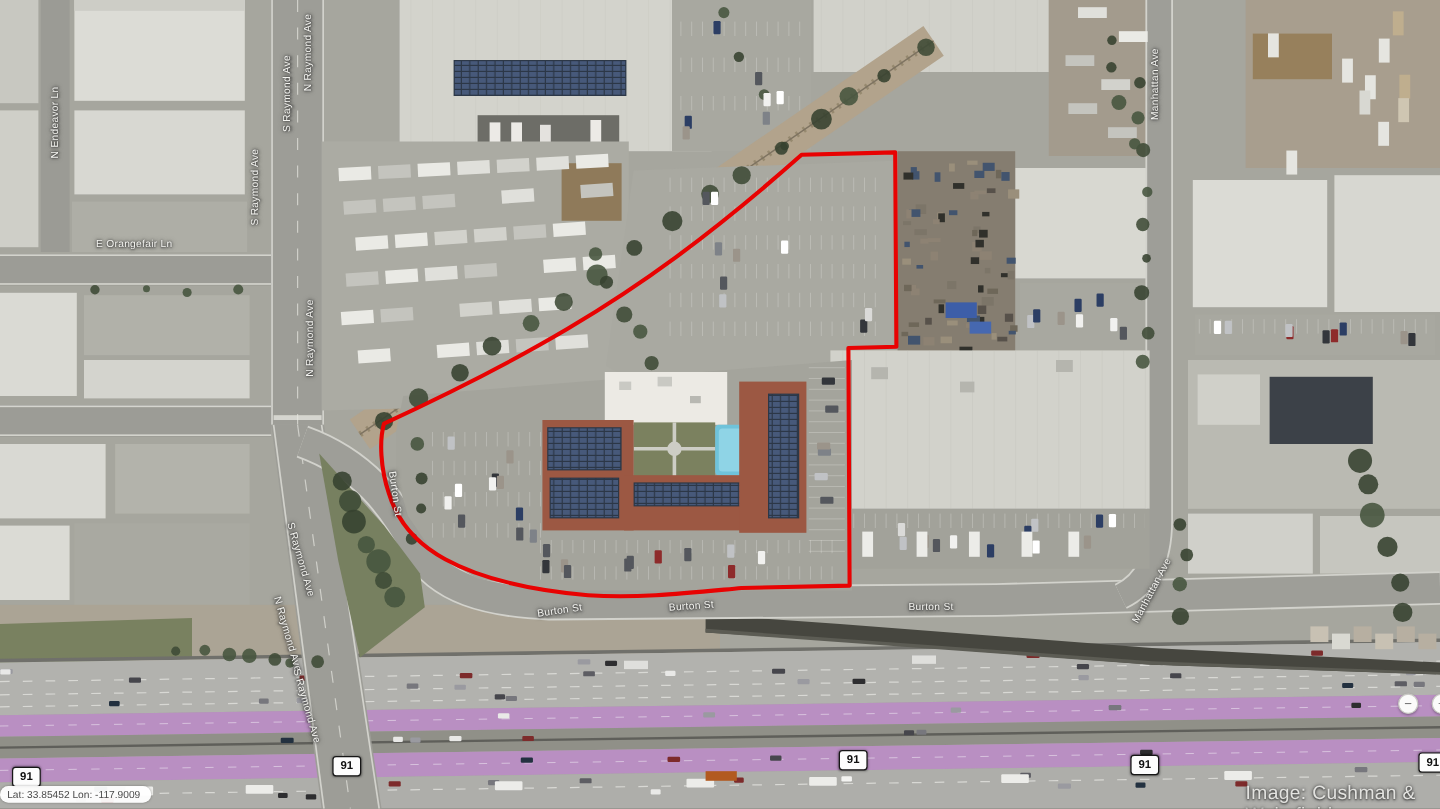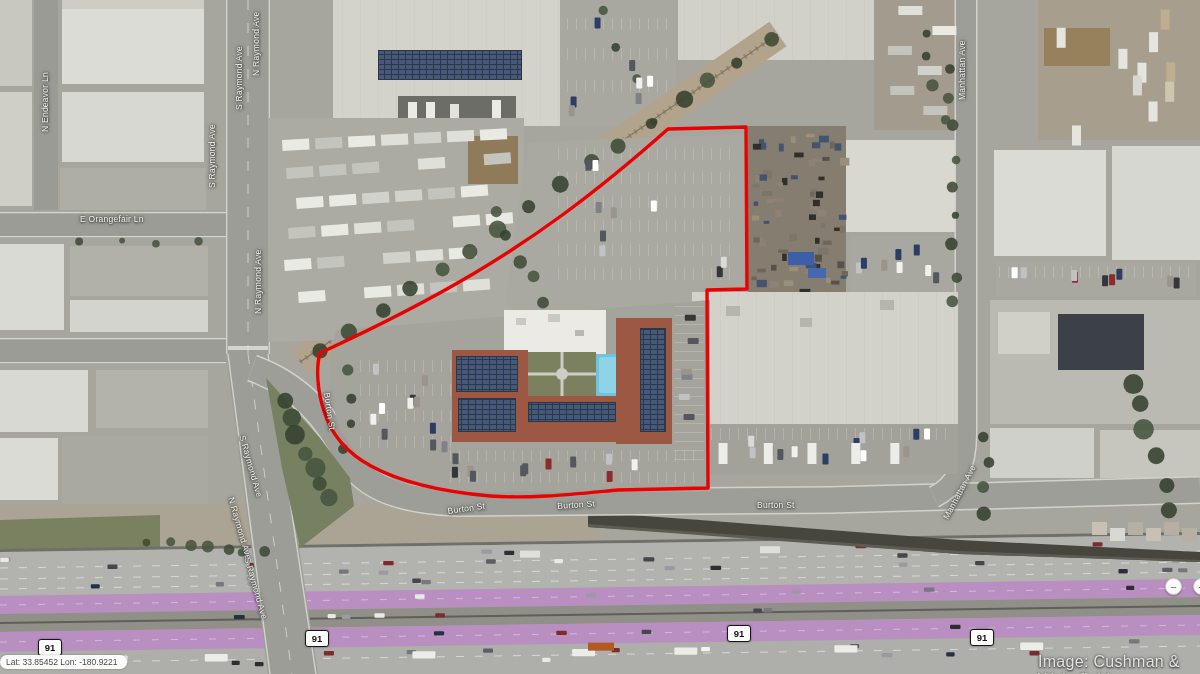--- a/index.html
+++ b/index.html
@@ -4,21 +4,21 @@
 <style>
   html,body{margin:0;padding:0;background:#222;}
   #viewport{position:relative;width:1200px;height:674px;overflow:hidden;
     font-family:"Liberation Sans",sans-serif;background:#a6a69e;}
   svg{position:absolute;left:0;top:0;}
   .lbl{position:absolute;font-size:8.5px;color:#f5f5f1;letter-spacing:.25px;white-space:nowrap;
     transform-origin:0 0;font-weight:400;
     text-shadow:0 0 2px rgba(55,55,55,.95),0 1px 2px rgba(55,55,55,.85),0 0 4px rgba(55,55,55,.6);}
   .shield{position:absolute;width:24px;height:17px;background:#fdfdfd;border:1.6px solid #161616;
     border-radius:3px;display:flex;align-items:center;justify-content:center;
-    font-size:9.5px;font-weight:bold;color:#111;box-shadow:0 0 2px rgba(0,0,0,.45);box-sizing:border-box;margin-left:28px;}
+    font-size:9.5px;font-weight:bold;color:#111;box-shadow:0 0 2px rgba(0,0,0,.45);box-sizing:border-box;}
   .coord-pill{position:absolute;left:0;top:655px;background:rgba(255,255,255,.95);color:#4a4a4a;
     font-size:8.5px;padding:2px 9px 2px 6px;border-radius:9px;box-shadow:0 0 2px rgba(0,0,0,.35);}
   .attribution{position:absolute;left:1038px;top:653px;font-size:16px;color:#e3e3e0;letter-spacing:.3px;
     text-shadow:0 1px 2px rgba(40,40,40,.9),0 0 3px rgba(40,40,40,.8);}
   .zoombtn{position:absolute;width:17px;height:17px;border-radius:50%;background:#fbfbfa;border:1px solid #c9c9c4;
     display:flex;align-items:center;justify-content:center;font-size:11px;color:#666;cursor:pointer;
     box-shadow:0 1px 2px rgba(0,0,0,.3);box-sizing:border-box;}
 </style>
 </head>
 <body>
@@ -588,21 +588,21 @@
         <rect x="718.5626126325515" y="443" width="9" height="21" fill="#ecece8"></rect>
         <rect x="763.8305152933256" y="443" width="9" height="21" fill="#ecece8"></rect>
         <rect x="807.4705349223085" y="443" width="9" height="21" fill="#ecece8"></rect>
         <rect x="851.2804392395916" y="443" width="9" height="21" fill="#ecece8"></rect>
         <rect x="890.3422998154267" y="443" width="9" height="21" fill="#ecece8"></rect>
       </g>
 
   <path id="parcel" d="M668,129 L746,127 L747,289 L707,290 L708,488 L618,490 C575,494 532,499 490,496 C445,492 402,483 371,466 C347,453 331,434 324,411 C317,390 316,367 320,353 C372,329 424,303 473,274 C532,239 590,198 668,129 Z" fill="none" stroke="#e80202" stroke-width="3.4" stroke-linejoin="round"></path>
 </svg>
 
-<div class="lbl" style="left:80px;top:214px">E Orangefair Ln</div>
+<div class="lbl" style="left:80px;top:198px">E Orangefair Ln</div>
 <div class="lbl" style="left:40px;top:132px;transform:rotate(-90deg)">N Endeavor Ln</div>
 <div class="lbl" style="left:234px;top:110px;transform:rotate(-90deg)">S Raymond Ave</div>
 <div class="lbl" style="left:251px;top:76px;transform:rotate(-90deg)">N Raymond Ave</div>
 <div class="lbl" style="left:207px;top:188px;transform:rotate(-90deg)">S Raymond Ave</div>
 <div class="lbl" style="left:253px;top:314px;transform:rotate(-90deg)">N Raymond Ave</div>
 <div class="lbl" style="left:247px;top:434px;transform:rotate(74deg)">S Raymond Ave</div>
 <div class="lbl" style="left:236px;top:496px;transform:rotate(74deg)">N Raymond Ave</div>
 <div class="lbl" style="left:252px;top:556px;transform:rotate(74deg)">S Raymond Ave</div>
 <div class="lbl" style="left:332px;top:392px;transform:rotate(82deg)">Burton St</div>
 <div class="lbl" style="left:447px;top:506px;transform:rotate(-8deg)">Burton St</div>
@@ -627,16 +627,16 @@
       <span>91</span>
     </div>
 
 <div class="zoombtn" style="left:1165px;top:578px">
       <span>−</span>
     </div>
 <div class="zoombtn" style="left:1193px;top:578px">
       <span>+</span>
     </div>
 
-<div class="coord-pill">Lat: 33.85452 Lon: -180.9221</div>
+<div class="coord-pill">Lat: 33.85452 Lon: -117.9009</div>
 <div class="attribution">Image: Cushman &amp; Wakefield</div>
 
 </div>
 
 </body></html>

